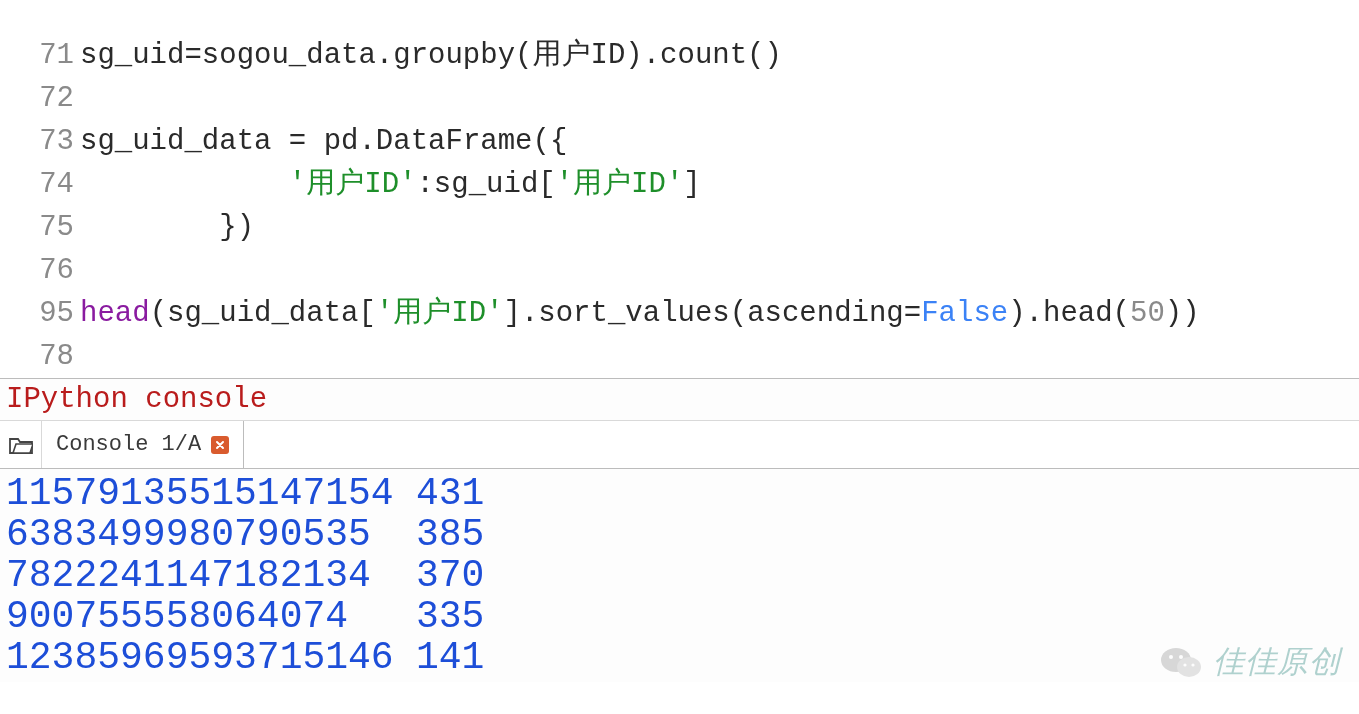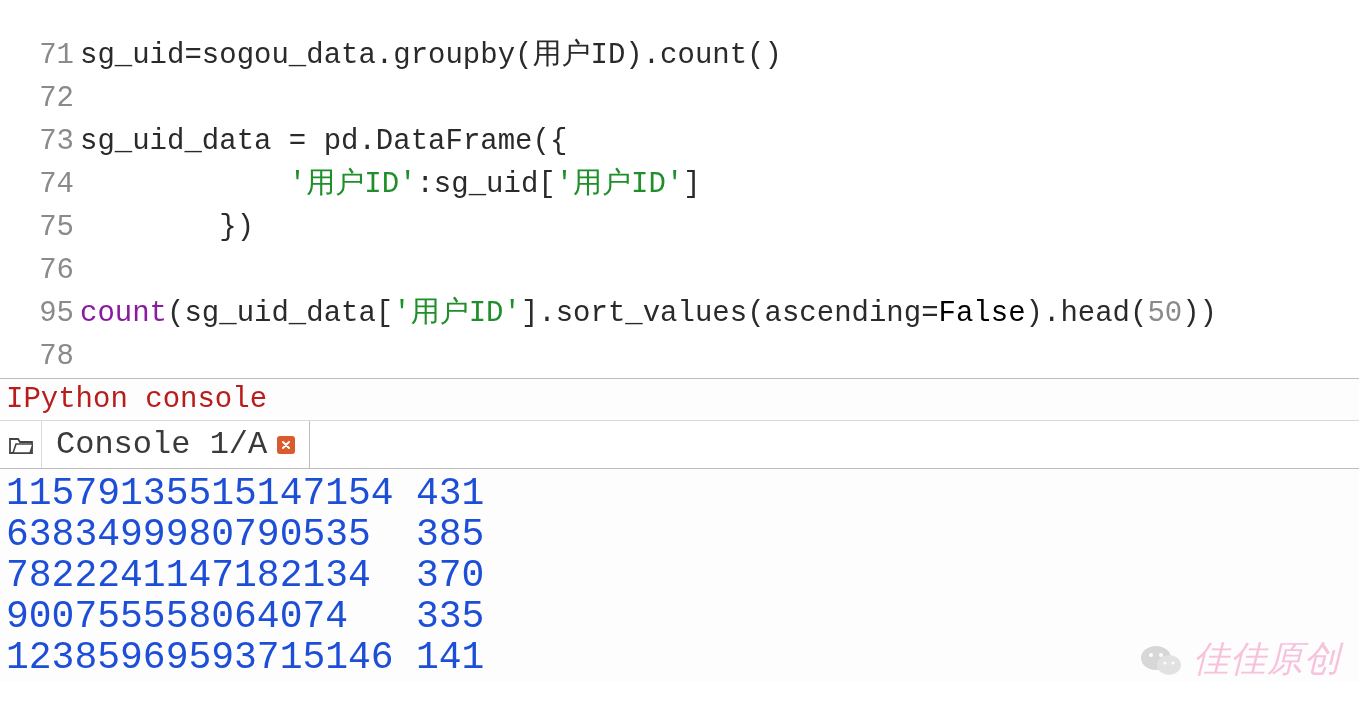--- a/index.html
+++ b/index.html
@@ -29,21 +29,21 @@
       font-weight: 400;
       flex-shrink: 0;
       margin-top: 32px;
     }
     .code-text {
       white-space: pre;
       color: #2a2a2a;
     }
     .tok-builtin { color: #8a1ba0; }
     .tok-str     { color: #1e8f2a; }
-    .tok-kwval   { color: #000000; }
+    .tok-kwval   { color: #3b82f6; }
     .tok-num     { color: #8a8a8a; }
 
     .separator-gap { height: 32px; }
 
     .console-panel {
       border-top: 1px solid #bcbcbc;
       background: #fdfdfd;
     }
     .console-title {
       font-size: 29px;
@@ -68,21 +68,21 @@
     }
     .browse-btn svg { width: 24px; height: 20px; }
     .tab {
       display: flex;
       align-items: center;
       gap: 10px;
       padding: 0 14px;
       height: 100%;
       border-right: 1px solid #bcbcbc;
       background: #ffffff;
-      font-size: 32px;
+      font-size: 22px;
       color: #3a3a3a;
     }
     .tab-close {
       width: 18px; height: 18px;
       background: #d95b2e;
       border-radius: 3px;
       display: flex; align-items: center; justify-content: center;
     }
     .tab-close svg { width: 10px; height: 10px; }
     .console-output {
@@ -103,22 +103,22 @@
       align-items: center;
       gap: 10px;
       opacity: 0.32;
       filter: blur(0.3px);
     }
     .watermark .wm-icon {
       width: 44px; height: 44px;
     }
     .watermark .wm-text {
       font-family: "Microsoft YaHei", sans-serif;
-      font-size: 36px;
-      color: #ec4899;
+      font-size: 31px;
+      color: #0f766e;
       font-style: italic;
       letter-spacing: 1px;
     }
   </style>
 </head>
 <body>
 
 <div class="editor-pane" id="editor-pane">
     <div class="code-line">
       <span class="gutter">71</span>
@@ -139,21 +139,21 @@
     <div class="code-line">
       <span class="gutter">75</span>
       <span class="code-text"><span>        })</span></span>
     </div>
     <div class="code-line">
       <span class="gutter">76</span>
       <span class="code-text"></span>
     </div>
     <div class="code-line">
       <span class="gutter">95</span>
-      <span class="code-text"><span class="tok-builtin">count</span><span>(sg_uid_data[</span><span class="tok-str">'用户ID'</span><span>].sort_values(ascending</span><span>=</span><span class="tok-kwval">False</span><span>).head(</span><span class="tok-num">50</span><span>))</span></span>
+      <span class="code-text"><span class="tok-builtin">head</span><span>(sg_uid_data[</span><span class="tok-str">'用户ID'</span><span>].sort_values(ascending</span><span>=</span><span class="tok-kwval">False</span><span>).head(</span><span class="tok-num">50</span><span>))</span></span>
     </div>
     <div class="code-line">
       <span class="gutter">78</span>
       <span class="code-text"></span>
     </div>
   </div>
 
 <div class="separator-gap"></div>
 
 <div class="console-panel">

